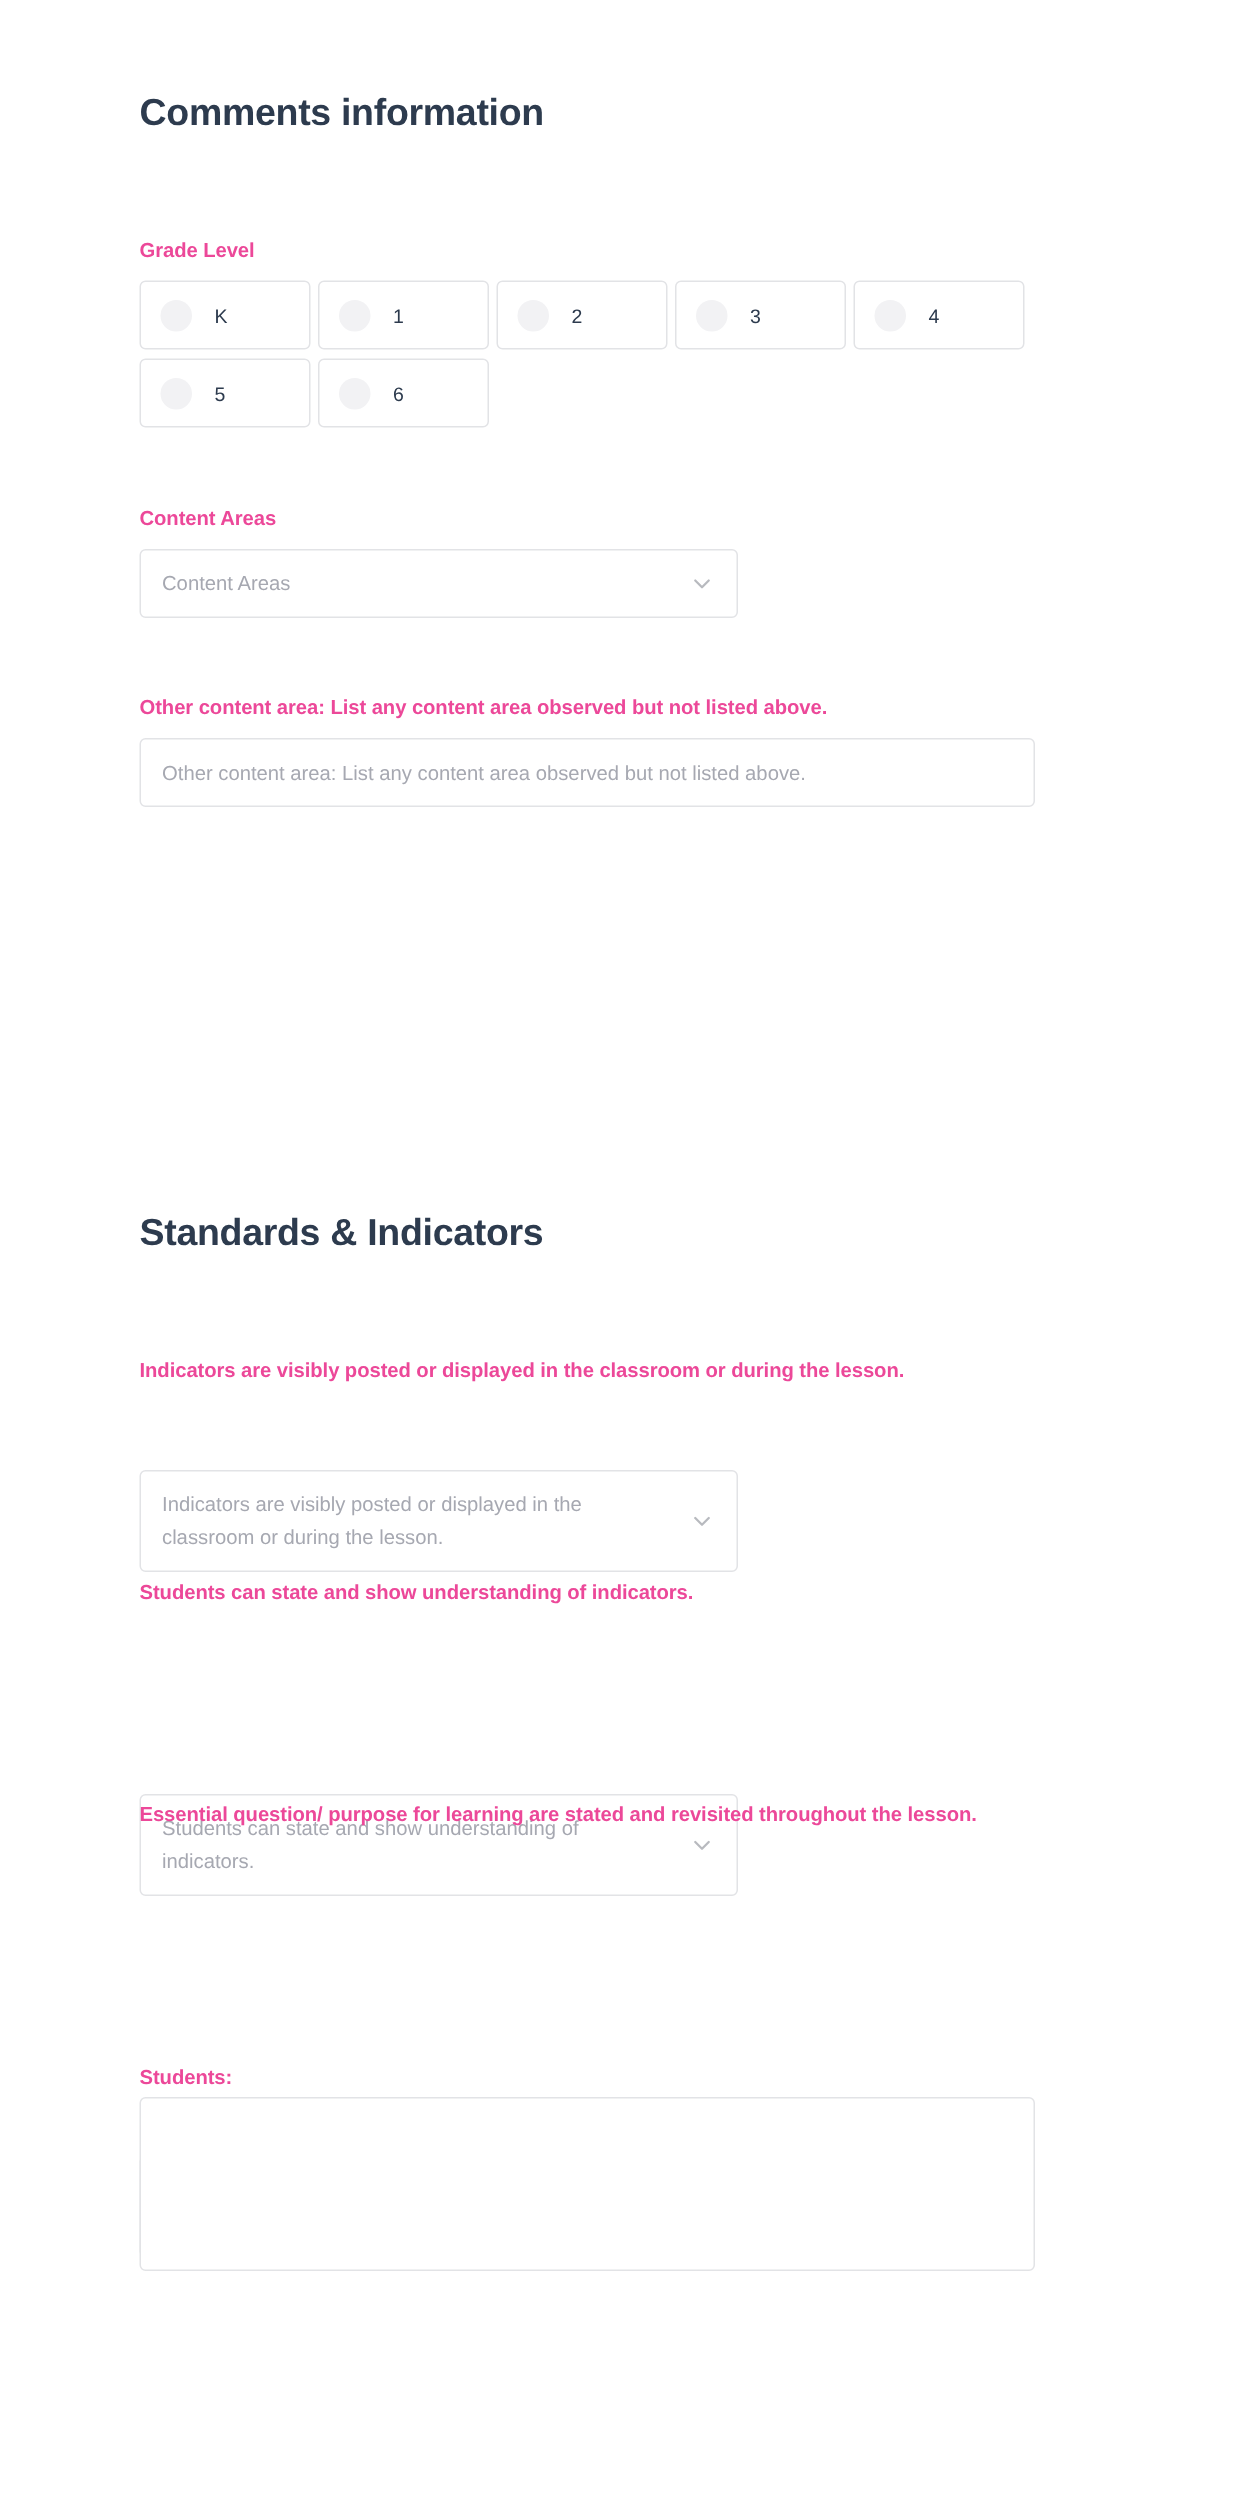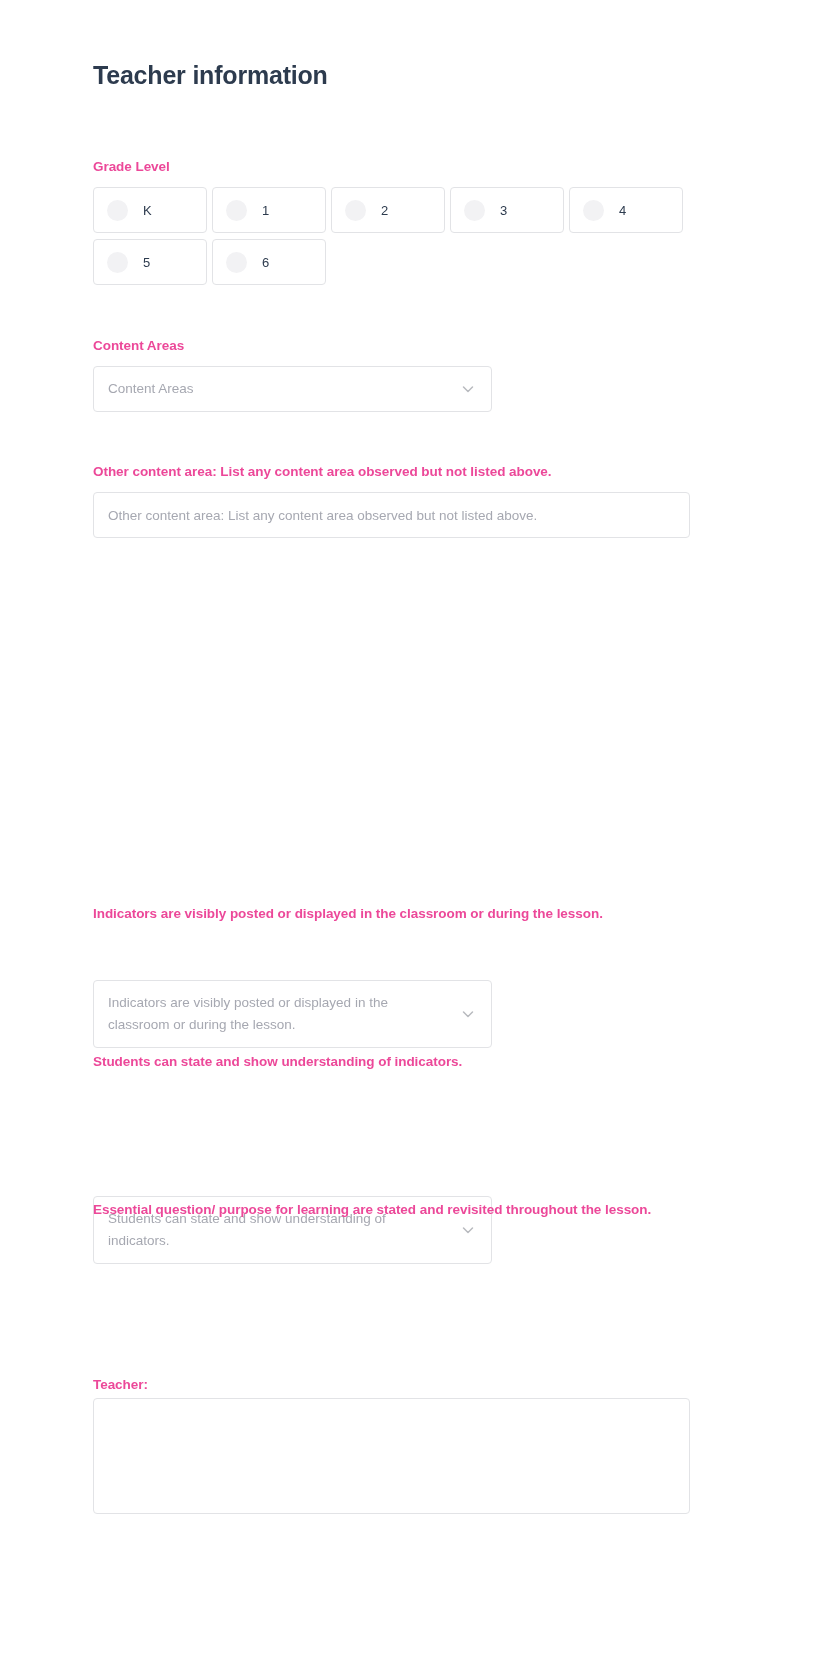--- a/index.html
+++ b/index.html
@@ -143,21 +143,21 @@
   }
 
   .label-wide { width: 620px; }
   .label-narrow { width: 600px; }
 </style>
 </head>
 <body>
 
 <div class="page">
 
-  <div class="section section-title" style="top:60px;">Teacher information</div>
+  <div class="section section-title" style="top:60px;">Comments information</div>
 
   <div class="section field-label" style="top:156px;">Grade Level</div>
 
   <div class="section radio-grid" style="top:187px;">
 
     <div class="radio-box">
       <span class="radio-circle"></span>
       <span class="radio-label">K</span>
     </div>
 
@@ -203,20 +203,21 @@
       </svg>
     </span>
   </div>
 
   <div class="section field-label label-wide" style="top:461px;">Other content area: List any content area observed but not listed above.</div>
 
   <div class="section text-input" style="top:492px;">
     <span class="ph">Other content area: List any content area observed but not listed above.</span>
   </div>
 
+  <div class="section section-title" style="top:807px;">Standards &amp; Indicators</div>
 
   <div class="section field-label label-wide" style="top:903px;">Indicators are visibly posted or displayed in the classroom or during the lesson.</div>
 
   <div class="section select-box select-md" style="top:934px;">
     <span class="select-text">Indicators are visibly posted or displayed in the classroom or during the lesson.</span>
     <span class="chevron">
       <svg width="14" height="14" viewBox="0 0 14 14" fill="none" xmlns="http://www.w3.org/2000/svg">
         <path d="M2.5 5 L7 9.5 L11.5 5" stroke="#b8babf" stroke-width="1.5" stroke-linecap="round" stroke-linejoin="round"></path>
       </svg>
     </span>
@@ -237,19 +238,19 @@
 
   <div class="section select-box select-md" style="top:1255px;">
     <span class="select-text">Essential question/ purpose for learning are stated and revisited throughout the lesson.</span>
     <span class="chevron">
       <svg width="14" height="14" viewBox="0 0 14 14" fill="none" xmlns="http://www.w3.org/2000/svg">
         <path d="M2.5 5 L7 9.5 L11.5 5" stroke="#b8babf" stroke-width="1.5" stroke-linecap="round" stroke-linejoin="round"></path>
       </svg>
     </span>
   </div>
 
-  <div class="section field-label" style="top:1374px;">Teacher:</div>
+  <div class="section field-label" style="top:1374px;">Students:</div>
 
   <div class="section textarea-box" style="top:1398px;">
     <span class="ph"></span>
   </div>
 
 </div>
 
 </body></html>

